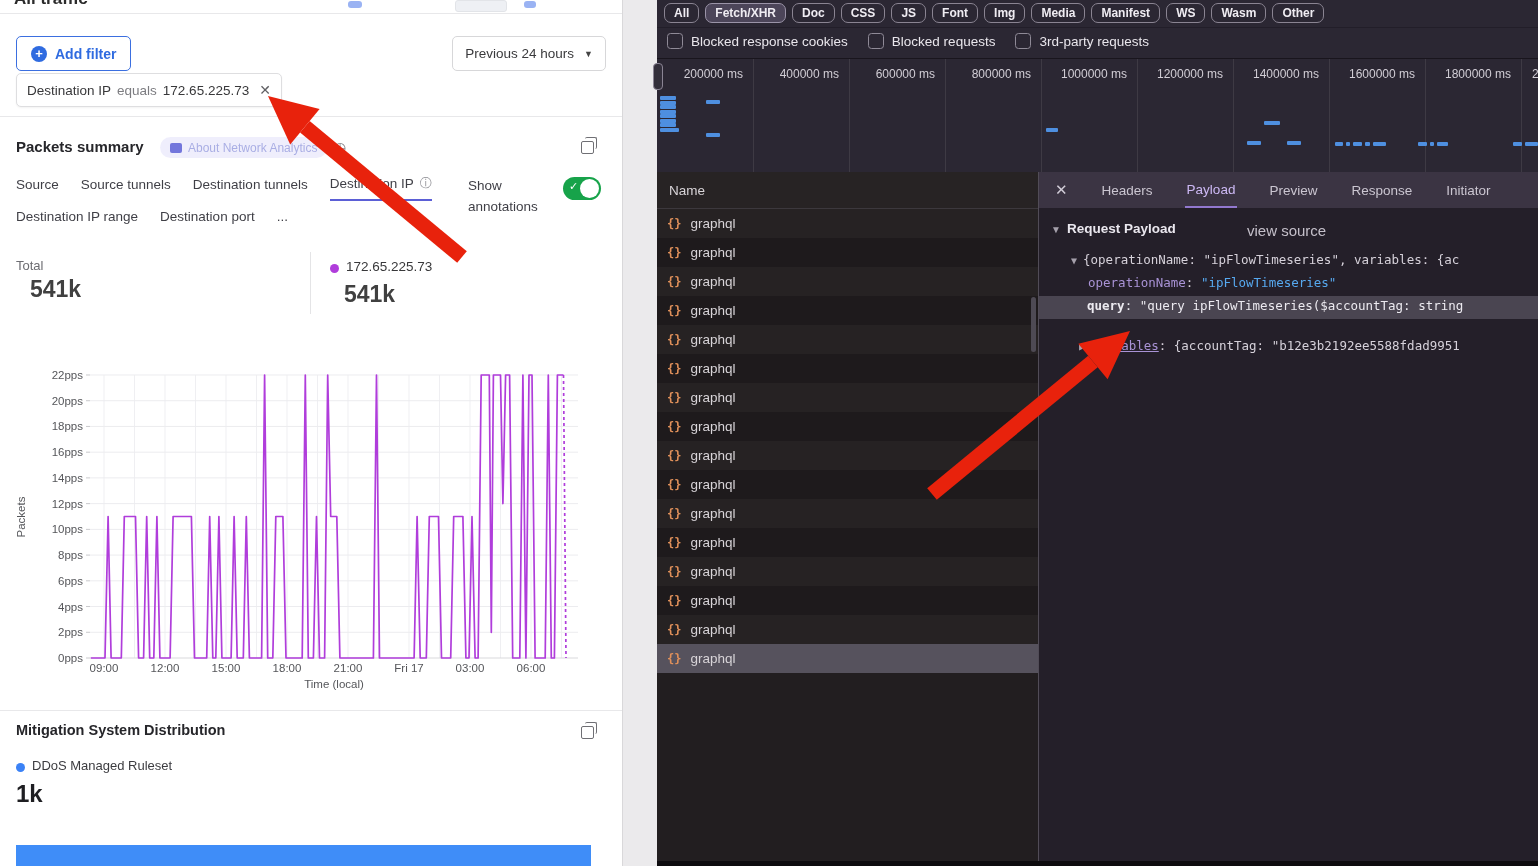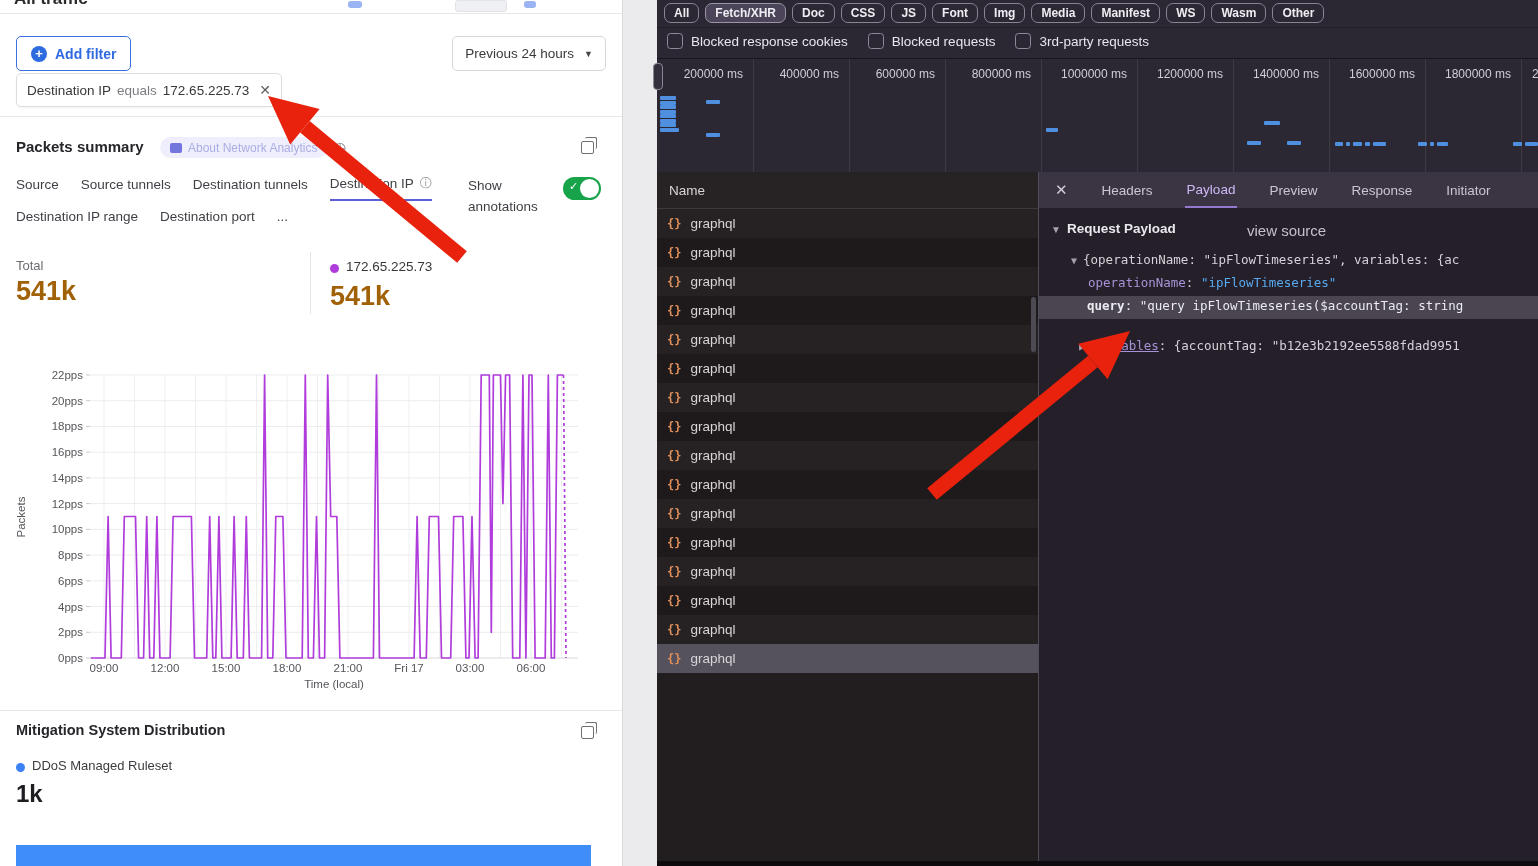--- a/index.html
+++ b/index.html
@@ -34,21 +34,21 @@
       border:1.5px solid #6f6f74;border-radius:2px;border-left:none;border-bottom:none;}
   .tabs{position:absolute;left:16px;display:flex;gap:22px;font-size:13.5px;color:#3f3f46;}
   .tab{padding-bottom:7px;display:flex;gap:6px;align-items:center;}
   .tab.active{border-bottom:2px solid #5b5fd6;}
   .tab .info{color:#8d8d93;font-size:12px;}
   .show-ann{position:absolute;left:468px;top:175px;width:96px;font-size:13.5px;color:#3f3f46;line-height:21px;}
   .toggle{position:absolute;left:563px;top:177px;width:38px;height:23px;border-radius:12px;background:#17a34a;}
   .toggle .knob{position:absolute;right:2px;top:2px;width:19px;height:19px;border-radius:50%;background:#fff;}
   .toggle .chk{position:absolute;left:6px;top:3px;color:#fff;font-size:11px;}
   .tot-label{position:absolute;font-size:13px;color:#6d6d72;}
-  .tot-value{position:absolute;font-size:27px;font-weight:bold;color:#a16207;}
+  .tot-value{position:absolute;font-size:23px;font-weight:bold;color:#404040;margin-left:14px;}
   .vdiv{position:absolute;width:1px;background:#e4e4e6;}
   .dot{position:absolute;width:9px;height:9px;border-radius:50%;}
   .series-name{position:absolute;font-size:13.5px;color:#38383a;}
   .mit-title{position:absolute;left:16px;top:722px;font-size:14.5px;font-weight:bold;color:#26262a;}
   .mit-legend{position:absolute;left:32px;top:760px;font-size:13px;color:#3c3c40;}
   .mit-value{position:absolute;left:16px;top:780px;font-size:24px;font-weight:bold;color:#1e1e22;}
   .mit-bar{position:absolute;left:16px;top:845px;width:575px;height:21px;}
   
   .dtop{position:absolute;left:657px;top:0;width:881px;height:58px;background:#2b2733;}
   .pills{position:absolute;left:7px;top:3px;display:flex;gap:6px;}

